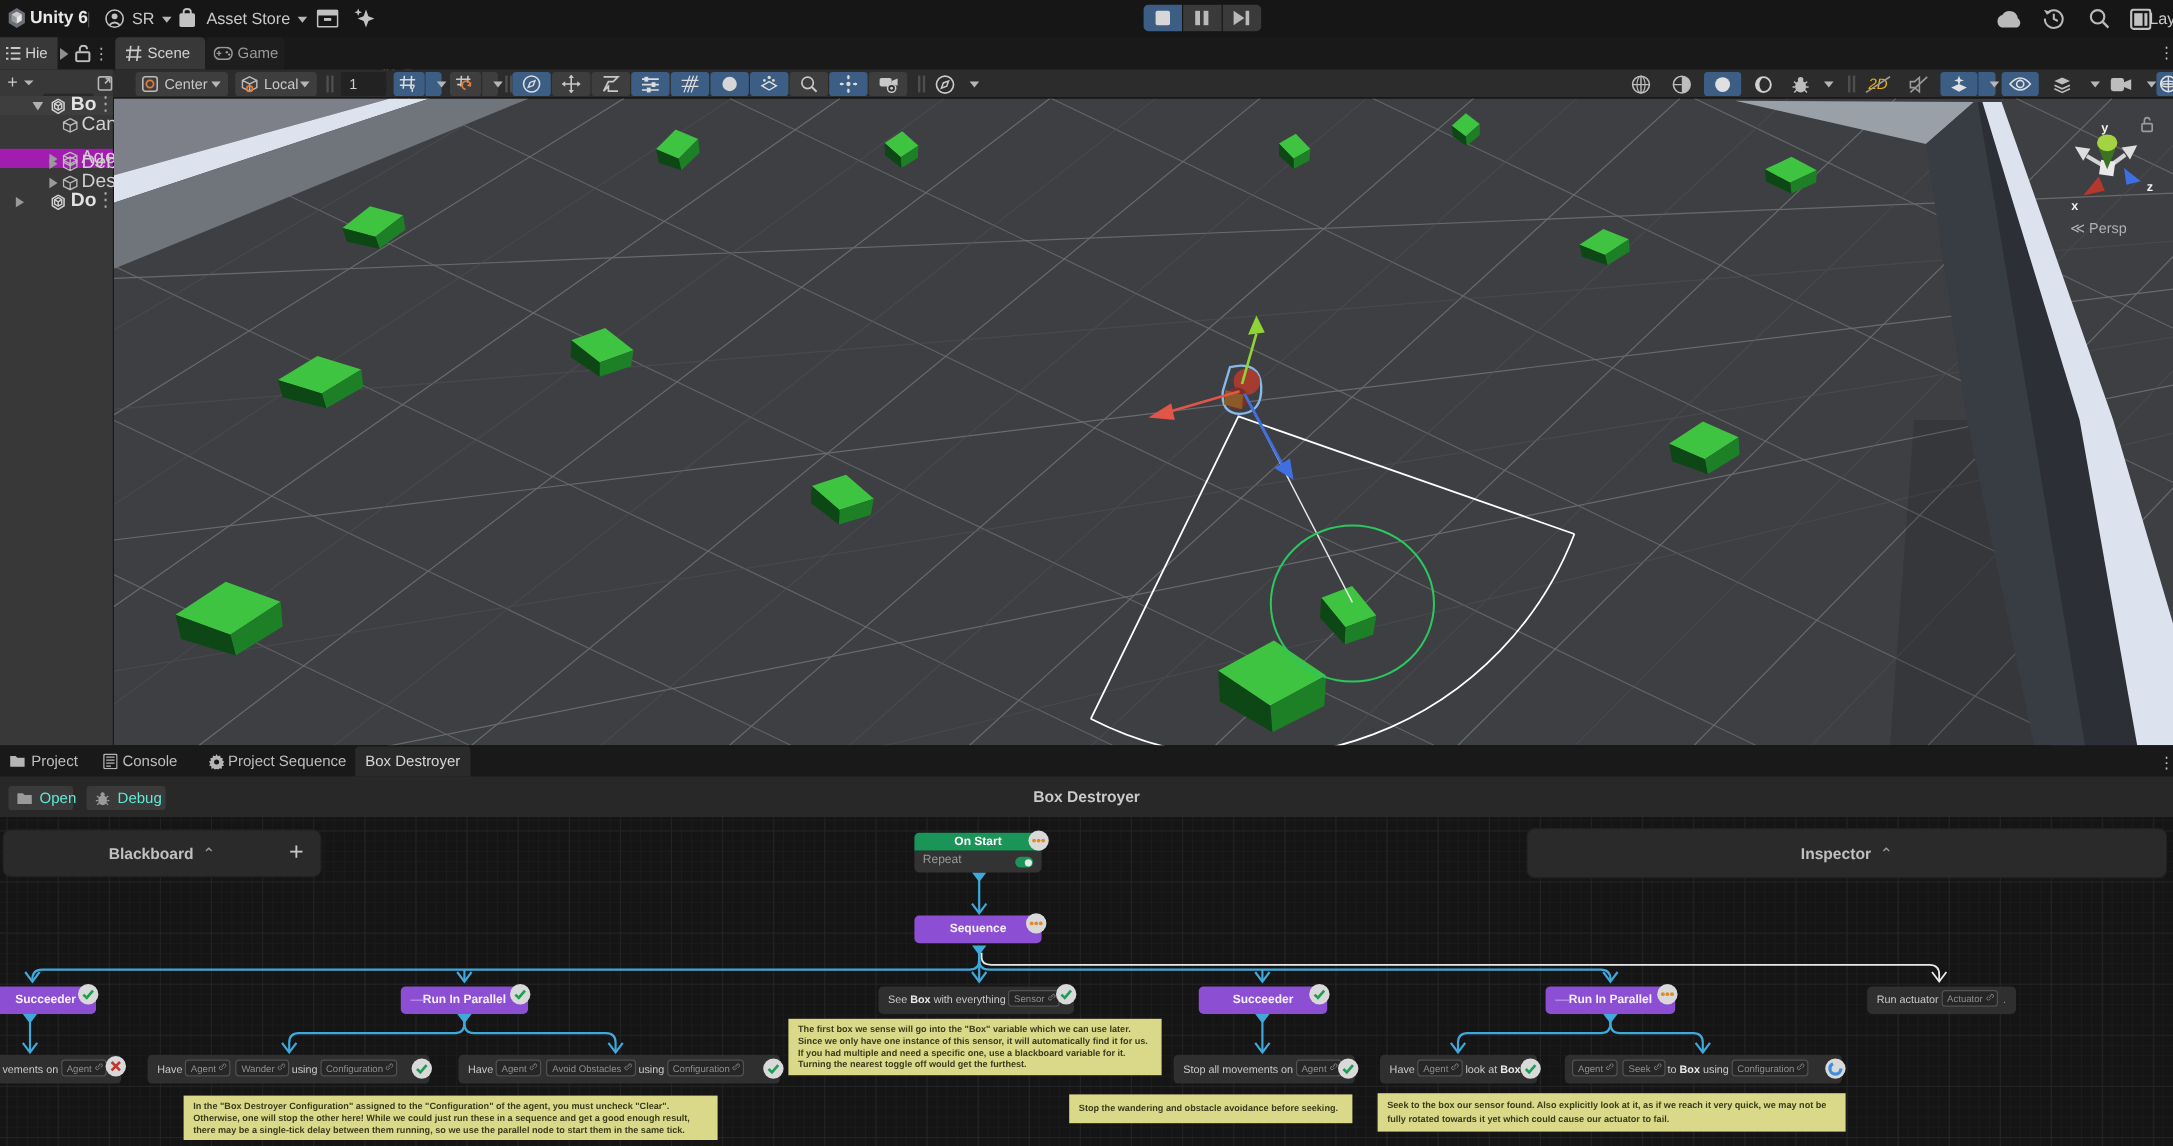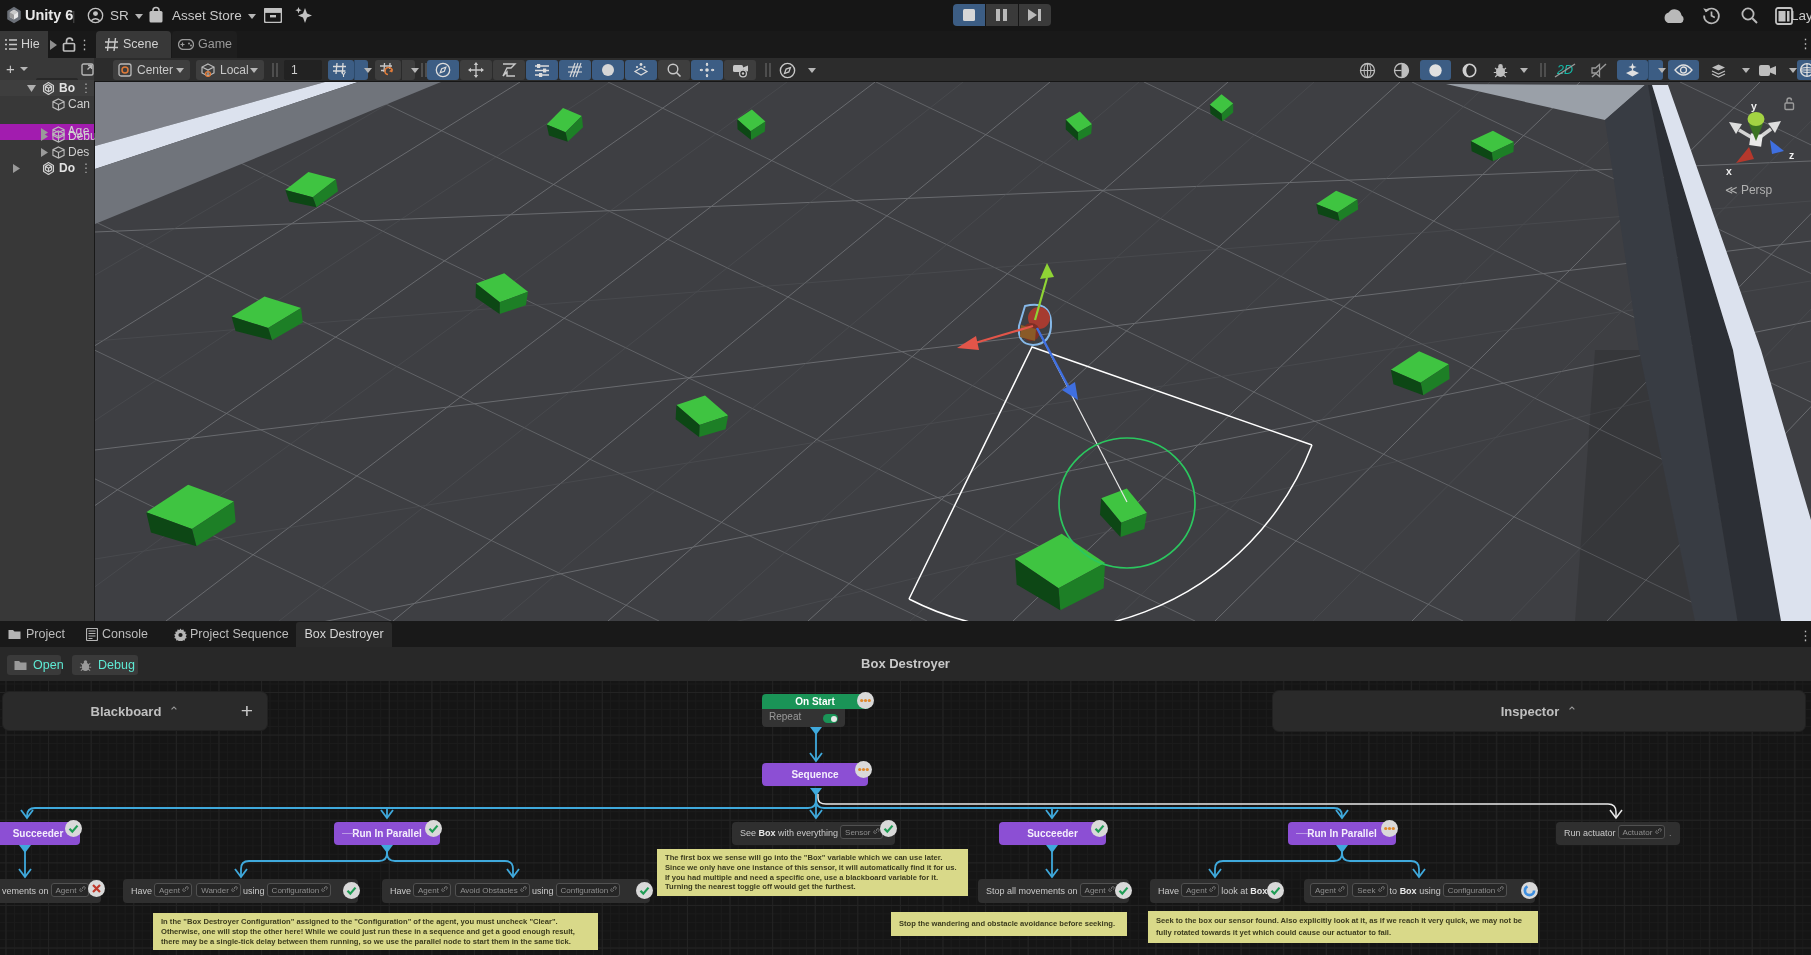--- a/index.html
+++ b/index.html
@@ -13,21 +13,21 @@
   
   #row2{position:absolute;left:0;top:31px;width:1811px;height:27px;background:#191919;}
   .tab{position:absolute;top:0;height:27px;background:#383838;color:#d2d2d2;font-size:12.5px;line-height:27px;border-radius:4px 4px 0 0;}
   
   #row3{position:absolute;left:0;top:58px;width:1811px;height:24px;background:#2c2c2c;border-bottom:1px solid #161616;}
   .tbtn{position:absolute;top:2px;height:20px;background:#3e3e3e;border-radius:3px;color:#c8c8c8;font-size:12px;line-height:20px;}
   .tbtn.blue{background:#3c5d84;}
   .sep{position:absolute;top:5px;width:1.5px;height:14px;background:#4e4e4e;}
   
   #hier{position:absolute;left:0;top:80px;width:94px;height:541px;background:#383838;}
-  .hrow{position:absolute;left:0;width:94px;height:16px;color:#cfcfcf;font-size:12px;line-height:16px;}
+  .hrow{position:absolute;left:0;width:94px;height:16px;color:#cfcfcf;font-size:16px;line-height:16px;}
   
   #btabs{position:absolute;left:0;top:622px;width:1811px;height:25px;background:#191919;color:#bdbdbd;}
   .btab{position:absolute;top:0;height:25px;line-height:25px;font-size:12.5px;}
   
   #ghead{position:absolute;left:0;top:647px;width:1811px;height:34px;background:#282828;}
   .gbtn{position:absolute;top:8px;height:20px;background:#3a3a3a;border-radius:3px;color:#5eead4;font-size:12.5px;line-height:20px;padding:0 9px 0 26px;}
   
   #canvas{position:absolute;left:0;top:681px;width:1811px;height:274px;background-color:#151515;
     background-image:
       linear-gradient(#232323 1px, transparent 1px),
@@ -302,21 +302,21 @@
   <div class="tbtn" style="left:1488px;width:47px;background:none;">
     <svg class="abs" style="left:5px;top:3px" width="15" height="15" viewBox="0 0 15 15">
         <ellipse cx="7.5" cy="9" rx="4.6" ry="5" fill="#bdbdbd"></ellipse>
         <circle cx="7.5" cy="3.4" r="2.3" fill="#bdbdbd"></circle>
         <path d="M2 5 L4.5 7 M13 5 L10.5 7 M0.8 9.5 H3 M14.2 9.5 H12 M2.2 14 L4.6 11.6 M12.8 14 L10.4 11.6" stroke="#bdbdbd" stroke-width="1.2"></path>
       </svg>
     <span class="caret" style="position:absolute;left:26px;top:8px;"></span>
   </div>
   <div class="sep" style="left:1540px;"></div>
     <div class="sep" style="left:1544px;"></div>
-  <div class="tbtn" style="left:1551px;width:30px;background:none;color:#14b8a6;font-size:12.5px;font-style:italic;">
+  <div class="tbtn" style="left:1551px;width:30px;background:none;color:#eab308;font-size:12.5px;font-style:italic;">
     <span style="position:absolute;left:6px;">2D</span>
     <svg class="abs" style="left:2px;top:2px" width="24" height="17">
         <path d="M2 15 L22 2" stroke="#9a9a9a" stroke-width="1.4"></path>
       </svg>
   </div>
   <div class="tbtn" style="left:1584px;width:30px;background:none;">
       <svg class="abs" style="left:6px;top:2px" width="18" height="17" viewBox="0 0 18 17">
         <path d="M2 6 H5.5 L9.5 2.5 V14.5 L5.5 11 H2 Z" fill="none" stroke="#9a9a9a" stroke-width="1.3"></path>
         <path d="M2 15 L16 2" stroke="#9a9a9a" stroke-width="1.4"></path>
       </svg>
@@ -622,21 +622,21 @@
 <div class="panel" style="left:2px;top:10px;width:266px;height:40px;">
   <div style="position:absolute;left:0;width:100%;text-align:center;line-height:40px;">Blackboard &nbsp;<span style="font-weight:normal;color:#9a9a9a;">⌃</span></div>
   <div style="position:absolute;right:14px;top:0;line-height:38px;font-size:21px;font-weight:normal;color:#c8c8c8;">+</div>
 </div>
 <div class="panel" style="left:1272px;top:9px;width:534px;height:42px;">
   <div style="position:absolute;left:0;width:100%;text-align:center;line-height:42px;">Inspector &nbsp;<span style="font-weight:normal;color:#9a9a9a;">⌃</span></div>
 </div>
 
 <div class="abs" style="left:762px;top:13px;width:106px;height:33px;">
   <div style="position:absolute;left:0;top:0;width:106px;height:15px;background:#1a9457;border-radius:4px 4px 0 0;color:#fff;font-size:10px;font-weight:bold;text-align:center;line-height:15px;">On Start</div>
-  <div style="position:absolute;left:0;top:15px;width:83px;height:18px;background:#333333;border-radius:0 0 4px 4px;">
+  <div style="position:absolute;left:0;top:15px;width:106px;height:18px;background:#333333;border-radius:0 0 4px 4px;">
     <span style="position:absolute;left:7px;top:2px;color:#9a9a9a;font-size:10px;">Repeat</span>
     <span style="position:absolute;right:7px;top:5px;width:15px;height:9px;background:#1a9457;border-radius:5px;"></span>
     <span style="position:absolute;right:8px;top:6.5px;width:6px;height:6px;background:#e8e8e8;border-radius:50%;"></span>
   </div>
 </div>
 <div class="pnode" style="left:762px;top:82px;width:106px;">Sequence</div>
 <div class="pnode" style="left:-4px;top:141px;width:84px;">Succeeder</div>
 <div class="pnode" style="left:334px;top:141px;width:106px;"><span style="position:absolute;left:8px;top:11px;width:12px;height:1px;background:#b99ae4;"></span>Run In Parallel</div>
 <div class="pnode" style="left:999px;top:141px;width:107px;">Succeeder</div>
 <div class="pnode" style="left:1288px;top:141px;width:108px;"><span style="position:absolute;left:8px;top:11px;width:12px;height:1px;background:#b99ae4;"></span>Run In Parallel</div>

